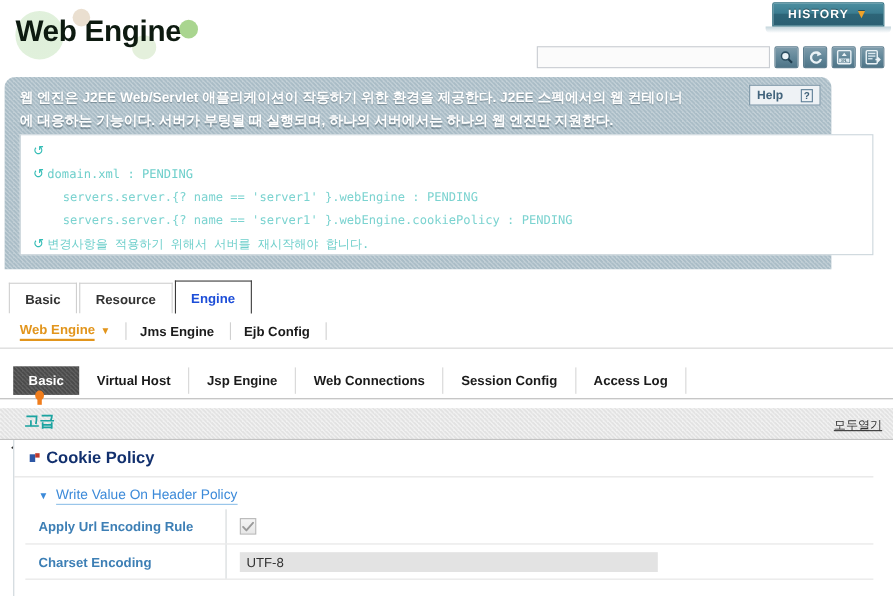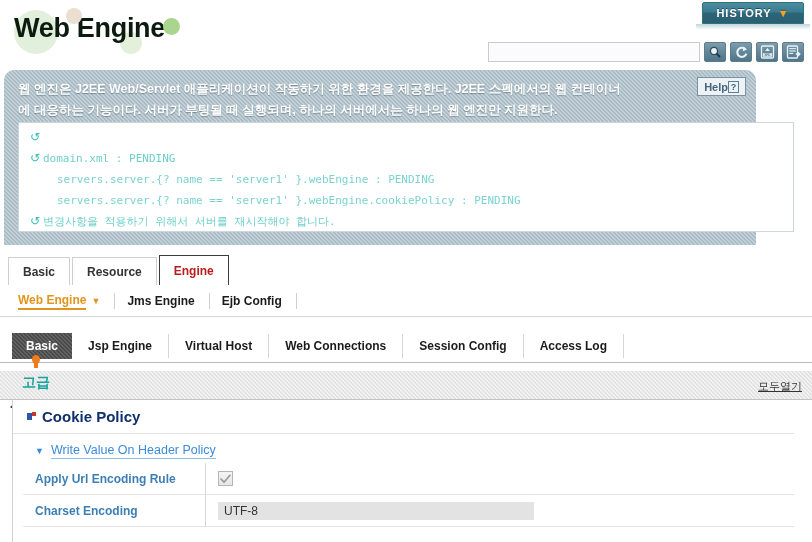--- a/index.html
+++ b/index.html
@@ -101,21 +101,21 @@
     line-height: 21px;
     text-shadow: 0 1px 1px rgba(70,90,100,.55);
   }
   .help-btn {
     position: absolute; right: 10px; top: 7px;
     height: 19px; padding: 0 6px;
     border: 1px solid #7993a4;
     background: #eef2f5;
     color: #43657d;
     font-size: 11px; font-weight: bold;
-    display:flex; align-items:center; gap:0;
+    display:flex; align-items:center; gap:16px;
     cursor:pointer;
   }
   .help-q {
     display:inline-block; width:11px; height:12px;
     border:1px solid #5c7e96; font-size:9px; line-height:10px;
     text-align:center; color:#3f6179;
   }
   .msgbox {
     position:absolute; left: 14px; top: 52px;
     width: 776px; height: 110px;
@@ -155,21 +155,21 @@
     color: #333;
     font-size: 12px; font-weight: bold;
     display:flex; align-items:center; justify-content:center;
     margin-right: 2px;
     cursor:pointer;
   }
   .tab-t.active {
     height: 30px;
     border: 1px solid #3b3b3b;
     border-bottom: none;
-    color: #b91c1c;
+    color: #1d4ed8;
     z-index: 3;
     position:relative;
     margin-top:44px;
   }
 
   
   .subnav {
     position:absolute; left:0; top:285px; width:812px; height:32px;
     background:#fff;
     display:flex; align-items:center;
@@ -295,21 +295,21 @@
 
   .cbox {
     width:15px; height:15px;
     border:1px solid #b5b5b5;
     background: linear-gradient(to bottom,#f4f4f4,#e7e7e7);
     display:flex; align-items:center; justify-content:center;
   }
   .cbox svg { display:block; }
 
   .tinput {
-    width: 316px; height: 18px;
+    width: 380px; height: 18px;
     background:#e3e3e3;
     border:none;
     font-family:"Liberation Sans", sans-serif;
     font-size:12px;
     color:#333;
     padding: 0 6px;
     outline:none;
   }
 </style>
 </head>
@@ -417,22 +417,22 @@
     <div class="subnav-item">
       <span class="lbl">Jms Engine</span>
     </div>
     <div class="subnav-item">
       <span class="lbl">Ejb Config</span>
     </div>
   </div>
 
   <div class="subtabs">
     <div class="subtab active">Basic</div>
+    <div class="subtab">Virtual Host</div>
     <div class="subtab">Jsp Engine</div>
-    <div class="subtab">Virtual Host</div>
     <div class="subtab">Web Connections</div>
     <div class="subtab">Session Config</div>
     <div class="subtab">Access Log</div>
   </div>
 
   <div class="adv-bar">
     <div class="adv-left">
       <span class="bulb"></span>
       <span class="adv-k1">고급</span>
       <span class="adv-k2">선택사항</span>

